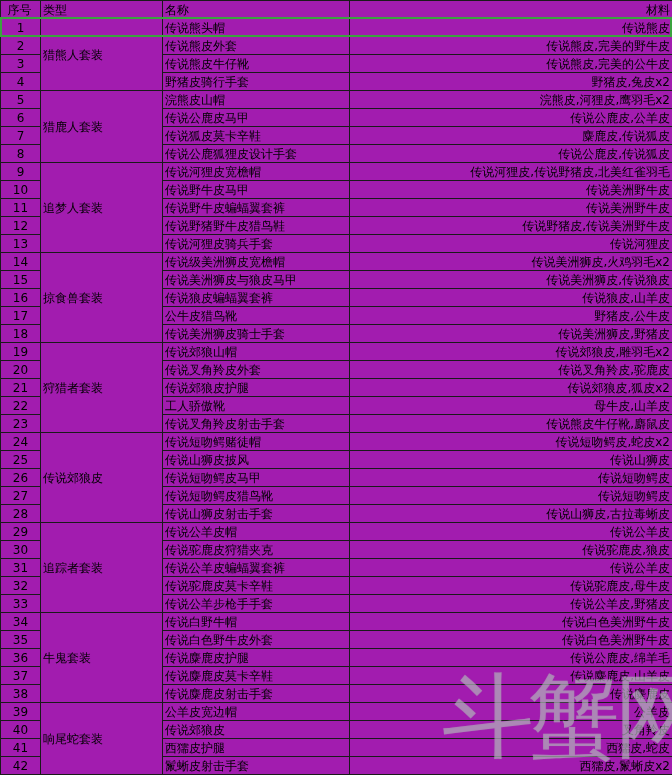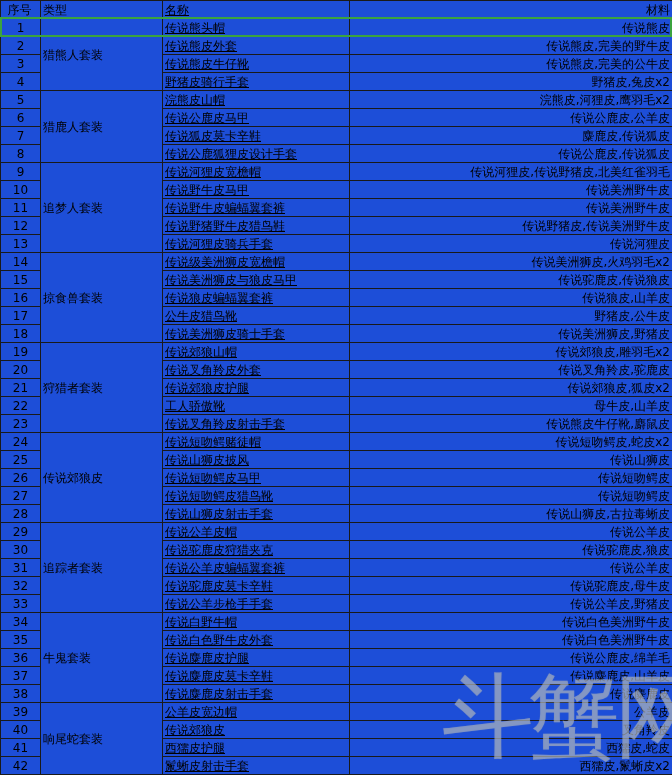--- a/index.html
+++ b/index.html
@@ -8,42 +8,42 @@
     background: #ffffff;
     width: 672px;
     height: 775px;
     overflow: hidden;
     font-family: "DejaVu Sans", "Liberation Sans", sans-serif;
   }
   .sheet {
     position: relative;
     width: 672px;
     height: 775px;
-    background: #1d4ed8;
+    background: #a21caf;
   }
   table.grid {
     border-collapse: collapse;
     table-layout: fixed;
     width: 672px;
   }
   table.grid th, table.grid td {
     border: 1px solid #1a1a1a;
     height: 17px;
     padding: 0 2px;
     font-size: 12px;
     line-height: 16px;
     font-weight: normal;
     color: #000000;
     white-space: nowrap;
     overflow: hidden;
     background: transparent;
   }
   th.c-no, td.c-no { text-align: center; }
   th.c-type, td.c-type { text-align: left; padding-left: 4px; vertical-align: middle; margin-left: 44px; }
-  th.c-name, td.c-name { text-align: left; padding-left: 3px; text-decoration: underline; }
+  th.c-name, td.c-name { text-align: left; padding-left: 3px; }
   th.c-mat, td.c-mat { text-align: right; padding-left: 3px; }
   thead th { text-align: left; padding-left: 4px; }
   thead th.c-no { text-align: center; padding-left: 0; }
   .selection-overlay {
     position: absolute;
     left: 0;
     top: 17px;
     width: 672px;
     height: 20px;
     box-sizing: border-box;
@@ -155,21 +155,21 @@
         </tr>
         <tr>
           <td class="c-no">14</td>
           <td class="c-type" rowspan="5">掠食兽套装</td>
           <td class="c-name">传说级美洲狮皮宽檐帽</td>
           <td class="c-mat">传说美洲狮皮,火鸡羽毛x2</td>
         </tr>
         <tr>
           <td class="c-no">15</td>
           <td class="c-name">传说美洲狮皮与狼皮马甲</td>
-          <td class="c-mat">传说驼鹿皮,传说狼皮</td>
+          <td class="c-mat">传说美洲狮皮,传说狼皮</td>
         </tr>
         <tr>
           <td class="c-no">16</td>
           <td class="c-name">传说狼皮蝙蝠翼套裤</td>
           <td class="c-mat">传说狼皮,山羊皮</td>
         </tr>
         <tr>
           <td class="c-no">17</td>
           <td class="c-name">公牛皮猎鸟靴</td>
           <td class="c-mat">野猪皮,公牛皮</td>

